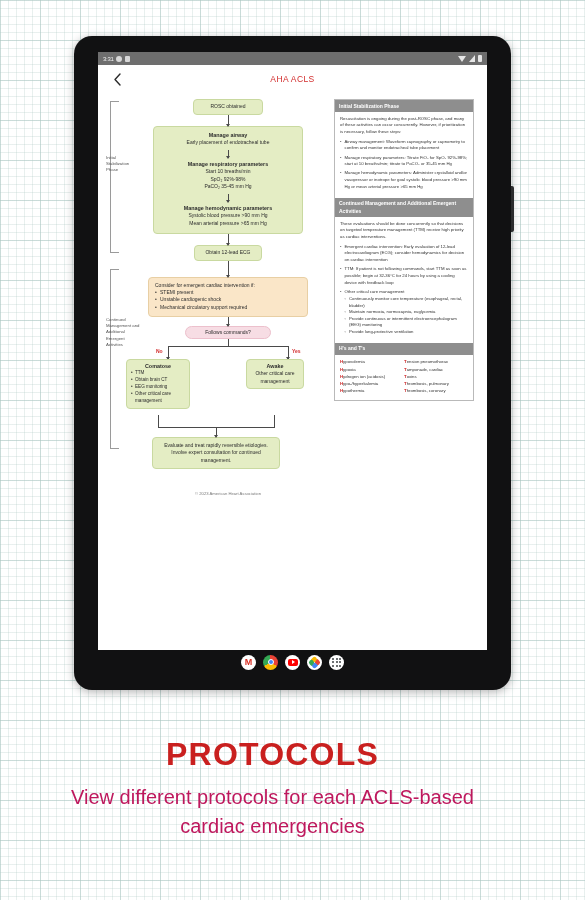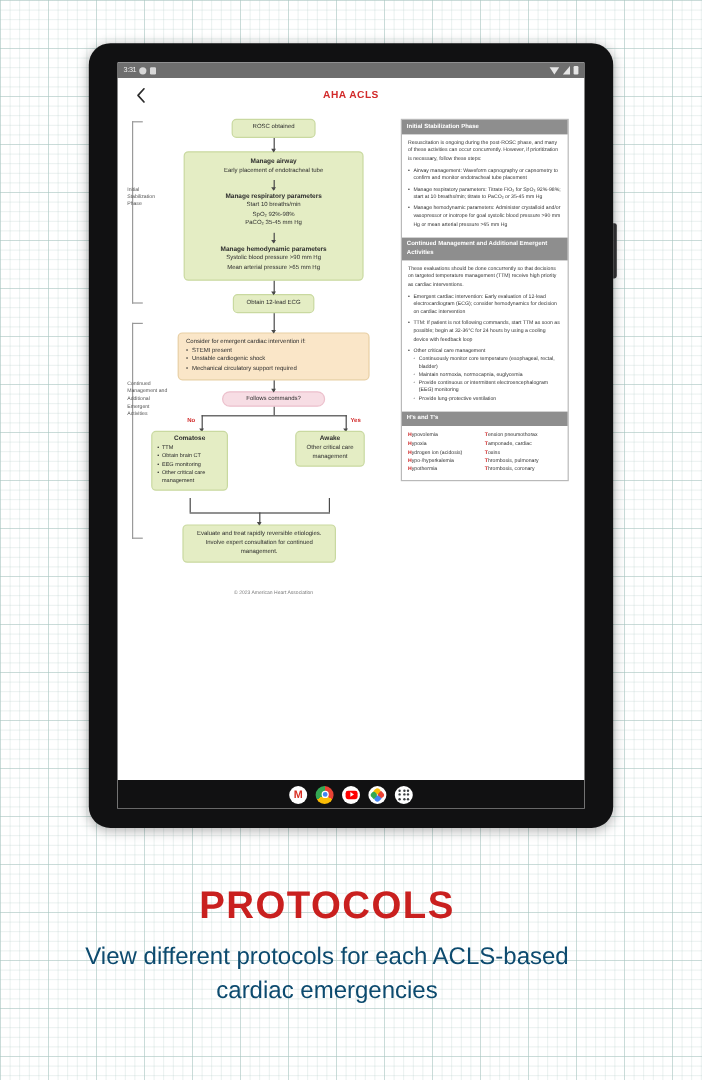--- a/index.html
+++ b/index.html
@@ -69,21 +69,21 @@
   }
   #back-btn {
     position: absolute; left: 11px;
     width: 16px; height: 16px;
     display: flex; align-items: center; justify-content: center;
     cursor: pointer;
   }
   #back-btn svg { display:block; }
   #app-title {
     width: 100%; text-align: center;
-    color: #d22b2b; font-size: 8.5px; font-weight: bold;
+    color: #d22b2b; font-size: 8.5px; font-weight: normal;
     letter-spacing: 0.4px;
   }
 
   
   #doc {
     position: relative;
     background: #ffffff;
     height: 581px;
     padding: 6px 10px 0 10px;
   }
@@ -239,21 +239,21 @@
   #promo {
     position: absolute; left: 0; top: 736px;
     width: 545px; text-align: center;
   }
   #promo-title {
     color: #c9201f;
     font-size: 32px; font-weight: bold;
     letter-spacing: 1.2px;
   }
   #promo-sub {
-    color: #0c4a6e;
+    color: #be185d;
     font-size: 20px;
     line-height: 1.45;
     margin-top: 10px;
     padding: 0 40px;
   }
 </style>
 </head>
 <body>
 
 <div id="tablet">

